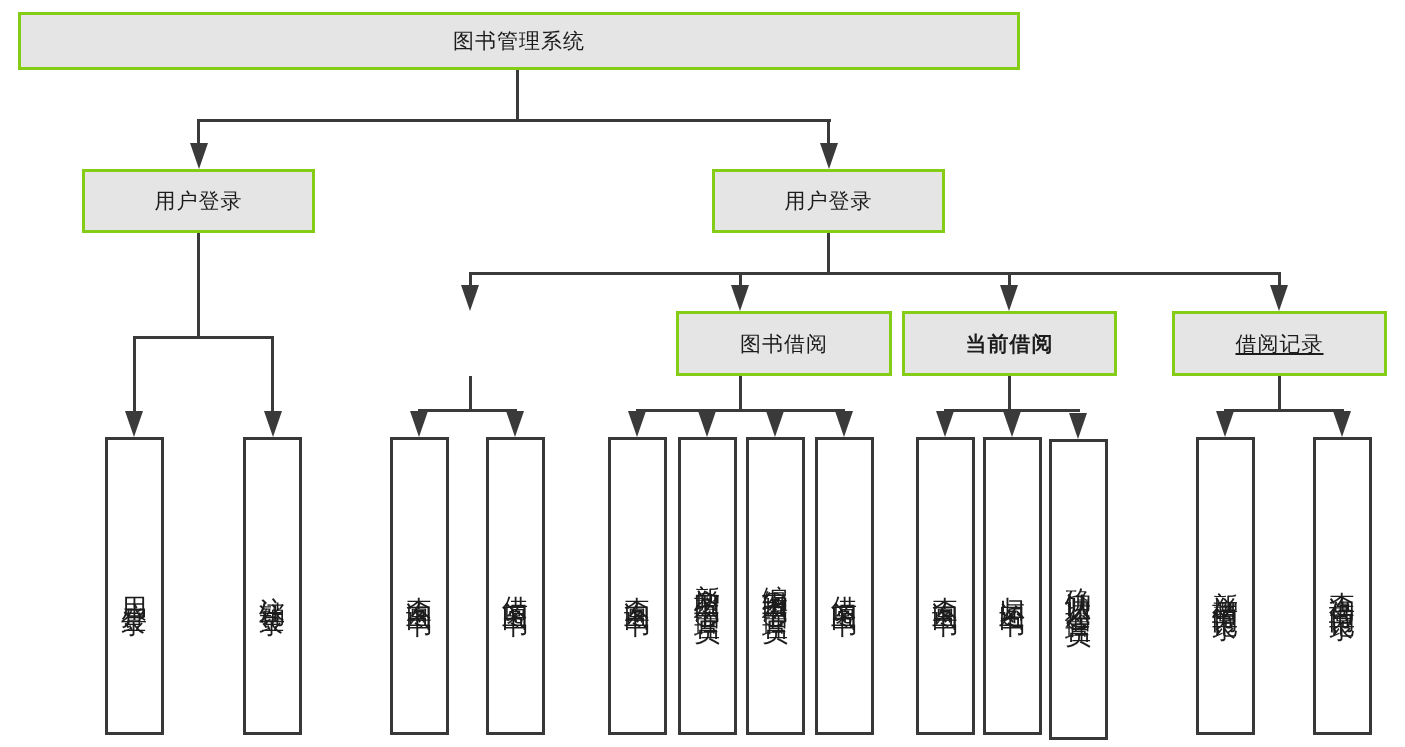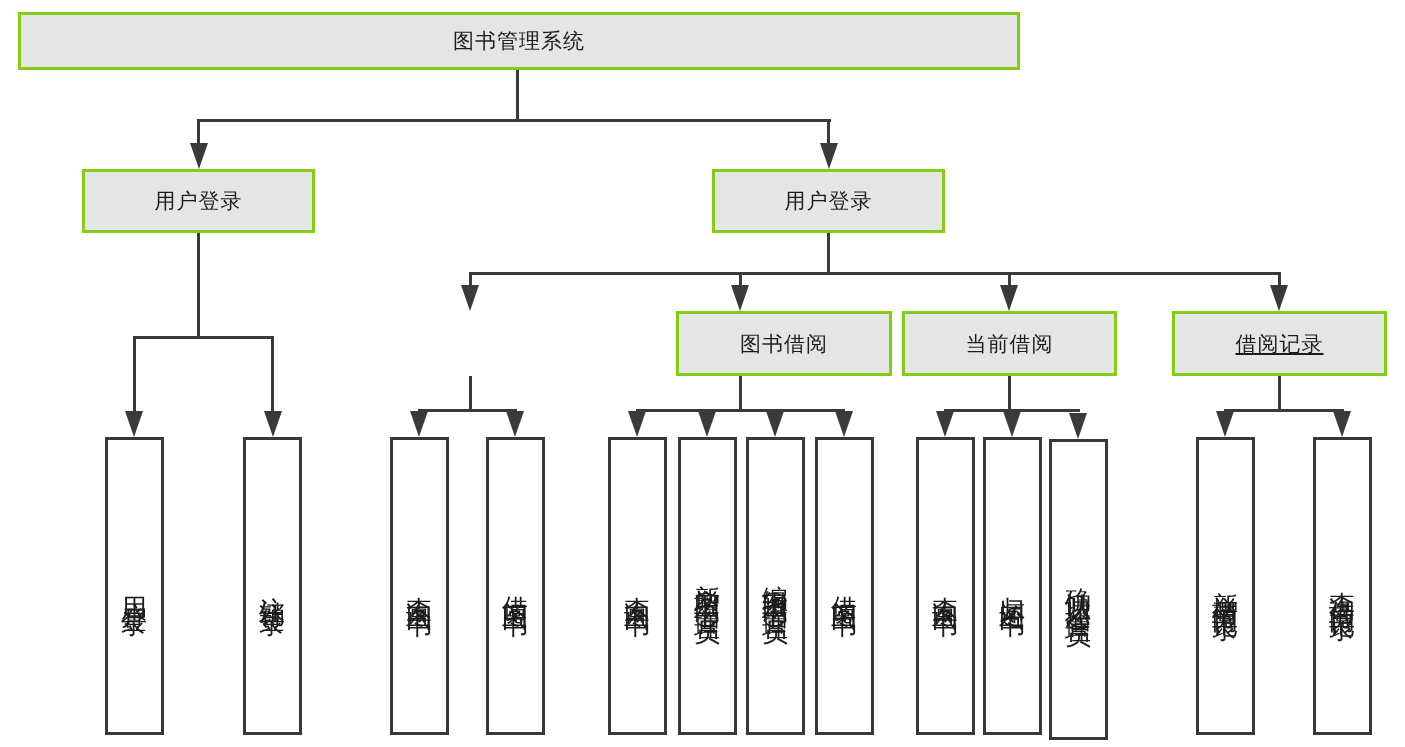--- a/index.html
+++ b/index.html
@@ -77,21 +77,21 @@
 
   <div class="node" style="left:712px; top:169px; width:233px; height:64px;">
     <span>用户登录</span>
   </div>
 
 
   <div class="node" style="left:632px; top:311px; width:216px; height:65px;margin-left:44px;">
     <span>图书借阅</span>
   </div>
 
-  <div class="node" style="left:902px; top:311px; width:215px; height:65px;">
+  <div class="node" style="left:902px; top:311px; width:215px; height:65px;font-weight:bold;">
     <span>当前借阅</span>
   </div>
 
   <div class="node" style="left:1172px; top:311px; width:215px; height:65px;text-decoration:underline;">
     <span>借阅记录</span>
   </div>
 
   <div class="vnode" style="left:105px; top:437px; width:59px; height:298px;">
     <span class="vtext">用户登录</span>
   </div>

